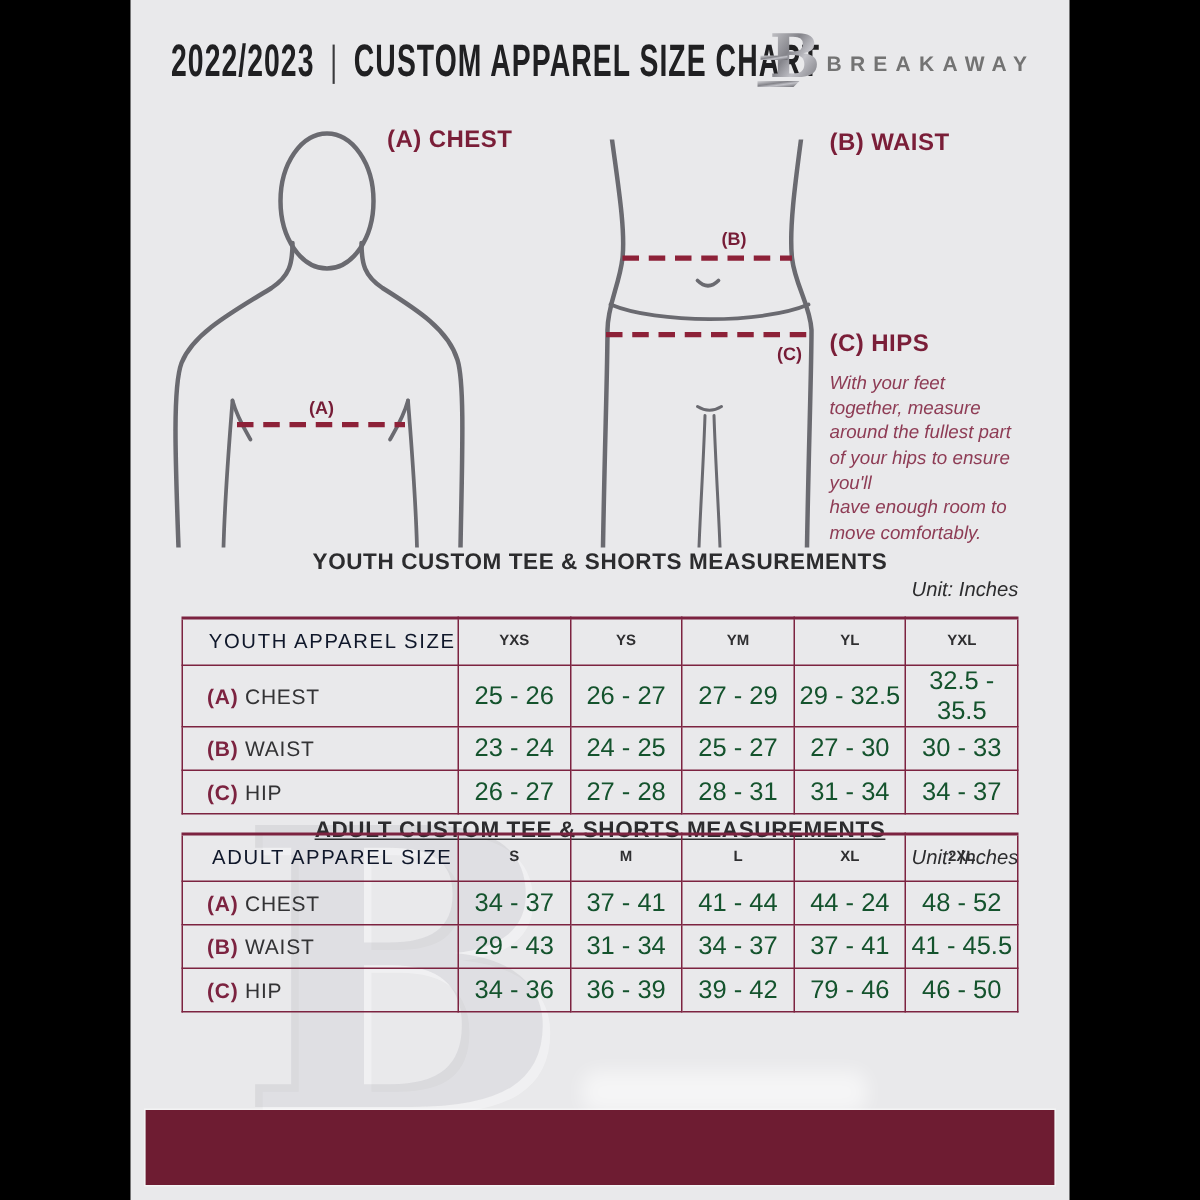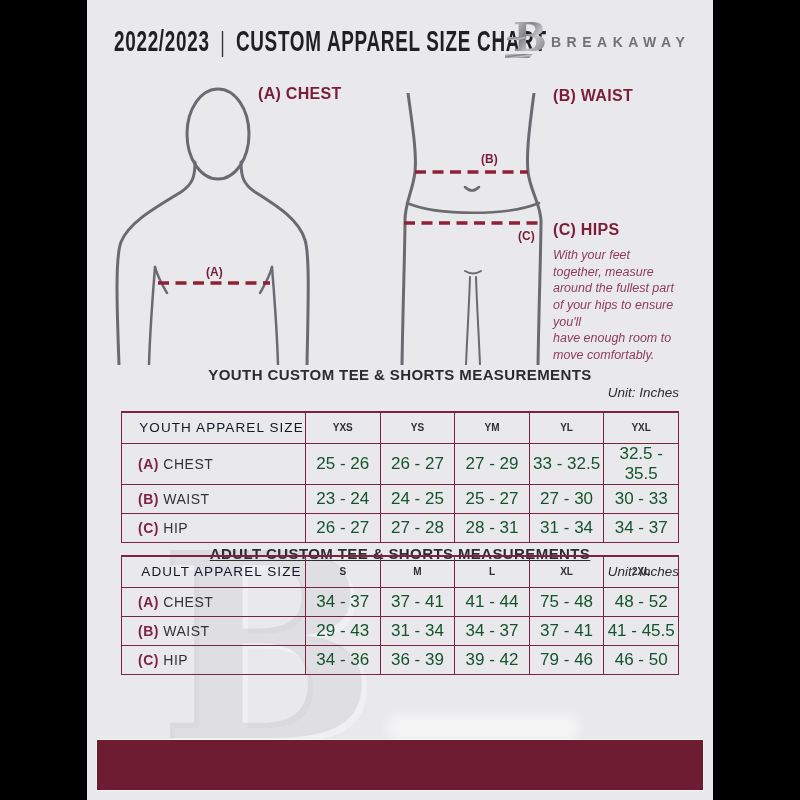--- a/index.html
+++ b/index.html
@@ -157,21 +157,21 @@
         <th>YL</th>
         <th>YXL</th>
       </tr>
     </thead>
     <tbody>
       <tr>
         <td class="first"><span class="pfx">(A)</span> <span>CHEST</span></td>
         <td>25 - 26</td>
         <td>26 - 27</td>
         <td>27 - 29</td>
-        <td>33 - 32.5</td>
+        <td>29 - 32.5</td>
         <td>32.5 - 35.5</td>
       </tr>
       <tr>
         <td class="first"><span class="pfx">(B)</span> <span>WAIST</span></td>
         <td>23 - 24</td>
         <td>24 - 25</td>
         <td>25 - 27</td>
         <td>27 - 30</td>
         <td>30 - 33</td>
       </tr>
@@ -207,21 +207,21 @@
         <th>XL</th>
         <th>2XL</th>
       </tr>
     </thead>
     <tbody>
       <tr>
         <td class="first"><span class="pfx">(A)</span> <span>CHEST</span></td>
         <td>34 - 37</td>
         <td>37 - 41</td>
         <td>41 - 44</td>
-        <td>75 - 48</td>
+        <td>44 - 24</td>
         <td>48 - 52</td>
       </tr>
       <tr>
         <td class="first"><span class="pfx">(B)</span> <span>WAIST</span></td>
         <td>29 - 43</td>
         <td>31 - 34</td>
         <td>34 - 37</td>
         <td>37 - 41</td>
         <td>41 - 45.5</td>
       </tr>

